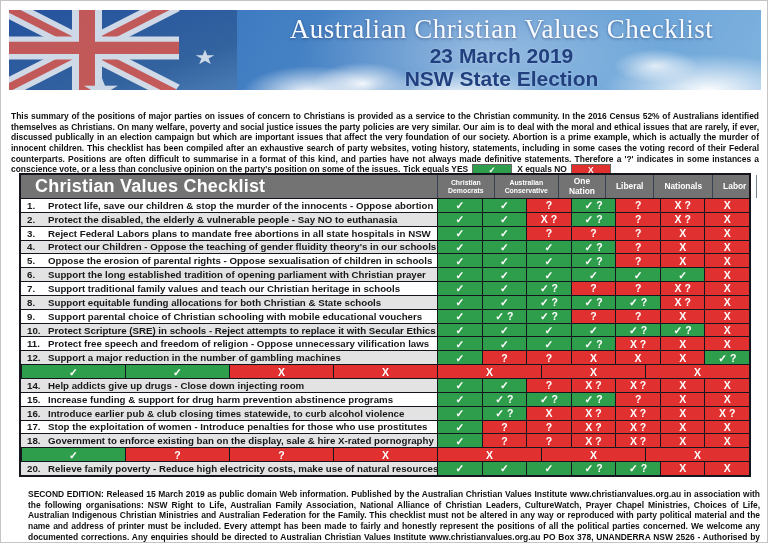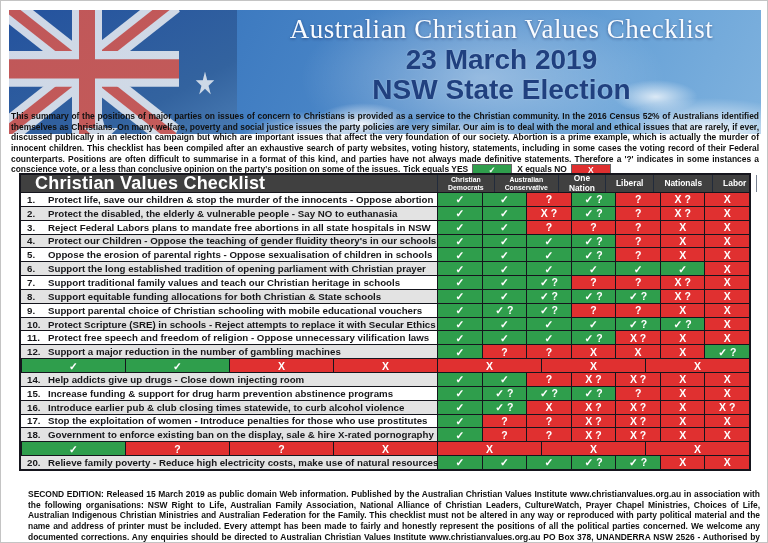--- a/index.html
+++ b/index.html
@@ -1,48 +1,48 @@
 <!DOCTYPE html>
 <html><head>
 <meta charset="utf-8">
 <style>
   html,body{margin:0;padding:0;background:#888;}
   .page{position:relative;width:768px;height:543px;background:#fff;border:1px solid #c4c4c4;
         box-sizing:border-box;font-family:"Liberation Sans",sans-serif;overflow:hidden;}
 
   
-  .banner{position:absolute;left:8px;top:9px;width:752px;height:124px;overflow:hidden;
+  .banner{position:absolute;left:8px;top:9px;width:752px;height:80px;overflow:hidden;
           background:linear-gradient(115deg,#2f66ad 0%,#3d7ac0 28%,#4f8bca 55%,#6ba4d8 80%,#7fb2de 100%);}
   .banner::before{content:"";position:absolute;inset:0;
           background:radial-gradient(ellipse 260px 120px at 63% 55%,rgba(255,255,255,.38),rgba(255,255,255,0) 70%);}
   .banner::after{content:"";position:absolute;inset:0;pointer-events:none;background:
           radial-gradient(ellipse 95px 38px at 40% 104%,rgba(255,255,255,.97),rgba(255,255,255,0) 72%),
           radial-gradient(ellipse 70px 30px at 47% 92%,rgba(255,255,255,.9),rgba(255,255,255,0) 70%),
           radial-gradient(ellipse 120px 42px at 60% 110%,rgba(255,255,255,.95),rgba(255,255,255,0) 72%),
           radial-gradient(ellipse 140px 48px at 93% 100%,rgba(255,255,255,.97),rgba(255,255,255,0) 75%),
           radial-gradient(ellipse 60px 24px at 86% 70%,rgba(255,255,255,.75),rgba(255,255,255,0) 70%);}
   .flag{position:absolute;left:0;top:0;height:100%;width:228px;}
   .banner-text{position:absolute;left:240px;top:4px;width:505px;text-align:center;z-index:2;}
   .banner-title{font-family:"Liberation Serif",serif;font-size:27px;letter-spacing:.5px;color:#f8fbff;
                 text-shadow:0 1px 3px rgba(10,20,70,.45);white-space:nowrap;}
-  .banner-date,.banner-election{font-size:28px;font-weight:bold;color:#20407f;line-height:1.08;
+  .banner-date,.banner-election{font-size:21px;font-weight:bold;color:#20407f;line-height:1.08;
                 text-shadow:0 0 2px rgba(255,255,255,.4);}
 
   
   .intro{position:absolute;left:10px;top:110px;width:748px;margin:0;font-size:8.45px;line-height:1.26;
          font-weight:600;color:#101010;text-align:justify;}
   .legend-label{margin-left:3px;}
   .legend-box{display:inline-block;width:38px;height:10px;line-height:10px;text-align:center;color:#fff;
               font-weight:bold;font-size:8.5px;vertical-align:-1px;margin:0 2px 0 4px;border:1px solid #666;}
   .legend-box.yes{background:#2f9e4c;}
   .legend-box.no{background:#e03030;}
 
   
   .cvtable{position:absolute;left:18px;top:172px;width:732px;border:2px solid #15151d;box-sizing:border-box;}
-  .thead{display:flex;height:17px;background:#404040;}
+  .thead{display:flex;height:23px;background:#737373;}
   .title-cell{flex:0 0 416px;display:flex;align-items:center;padding-left:14px;box-sizing:border-box;
               color:#fff;font-size:18px;font-weight:bold;letter-spacing:.2px;}
   .pcell{flex:1;display:flex;align-items:center;justify-content:center;text-align:center;color:#fff;
          font-weight:bold;font-size:8.4px;line-height:1.1;border-left:1px solid rgba(10,25,55,.55);
          padding:0 10px;box-sizing:border-box;}
   .pcell.sm{font-size:6.9px;}
   .rows{}
   .row{display:flex;height:13.85px;background:#fff;}
   .row.alt{background:#e3e3e3;}
   .issue{flex:0 0 416px;display:flex;align-items:center;border-top:1px solid #15151d;box-sizing:border-box;

